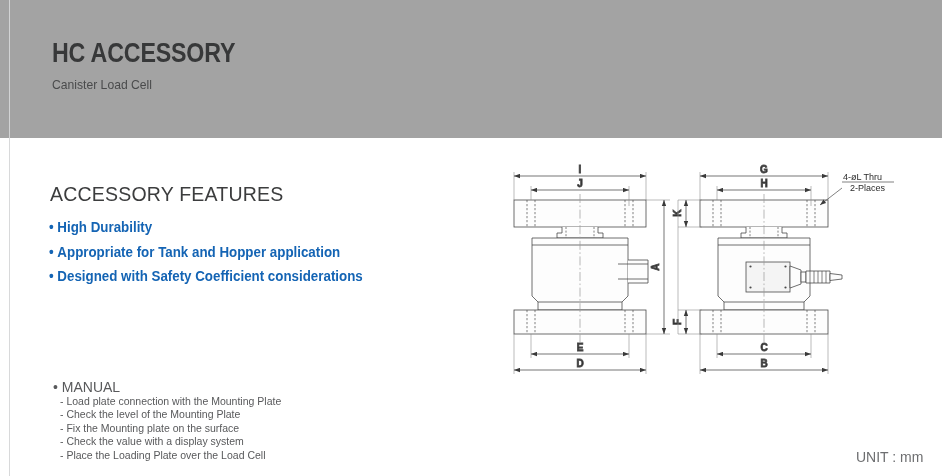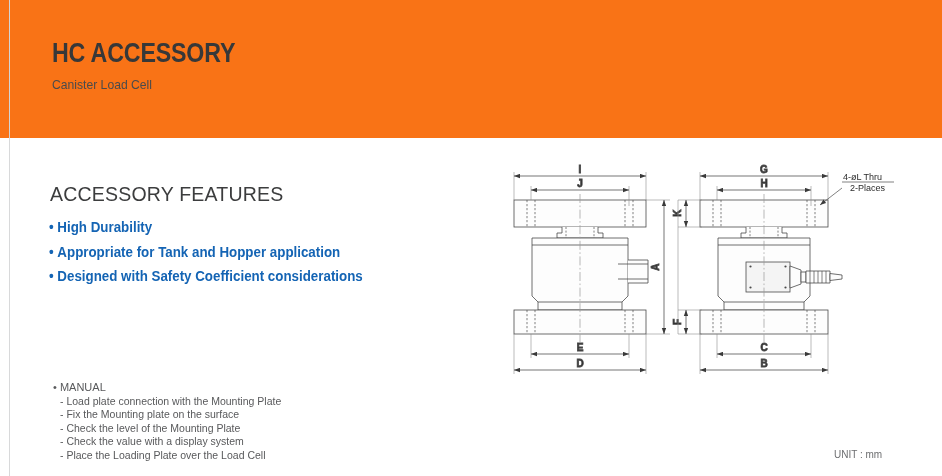--- a/index.html
+++ b/index.html
@@ -21,21 +21,21 @@
     height: 476px;
     background: #ffffff;
   }
 
   
   #header-band {
     position: absolute;
     left: 0; top: 0;
     width: 942px;
     height: 138px;
-    background: #f97316;
+    background: #a3a3a3;
     box-sizing: border-box;
   }
   #header-left-rule {
     position: absolute;
     left: 9px; top: 0;
     width: 1px; height: 138px;
     background: #d2d3d4;
   }
   #page-title {
     position: absolute;
@@ -101,35 +101,35 @@
   #manual-block {
     position: absolute;
     left: 53px;
     top: 381px;
     font-size: 10.5px;
     color: #58595b;
     line-height: 13.5px;
     white-space: nowrap;
   }
   #manual-title {
-    font-size: 11px;
+    font-size: 14px;
     color: #58595b;
   }
   .manual-step {
     padding-left: 7px;
     font-size: 10.5px;
     color: #58595b;
   }
 
   
   #unit-note {
     position: absolute;
-    left: 834px;
+    left: 856px;
     top: 449px;
-    font-size: 10px;
+    font-size: 14px;
     color: #6d6e70;
     white-space: nowrap;
   }
 
   
   #drawing-area {
     position: absolute;
     left: 490px;
     top: 150px;
     width: 452px;
@@ -179,25 +179,25 @@
     <div id="manual-title">
       <span>•</span>
       <span>MANUAL</span>
     </div>
     <div class="manual-step">
       <span>-</span>
       <span>Load plate connection with the Mounting Plate</span>
     </div>
     <div class="manual-step">
       <span>-</span>
-      <span>Fix the Mounting plate on the surface</span>
+      <span>Check the level of the Mounting Plate</span>
     </div>
     <div class="manual-step">
       <span>-</span>
-      <span>Check the level of the Mounting Plate</span>
+      <span>Fix the Mounting plate on the surface</span>
     </div>
     <div class="manual-step">
       <span>-</span>
       <span>Check the value with a display system</span>
     </div>
     <div class="manual-step">
       <span>-</span>
       <span>Place the Loading Plate over the Load Cell</span>
     </div>
   </div>

